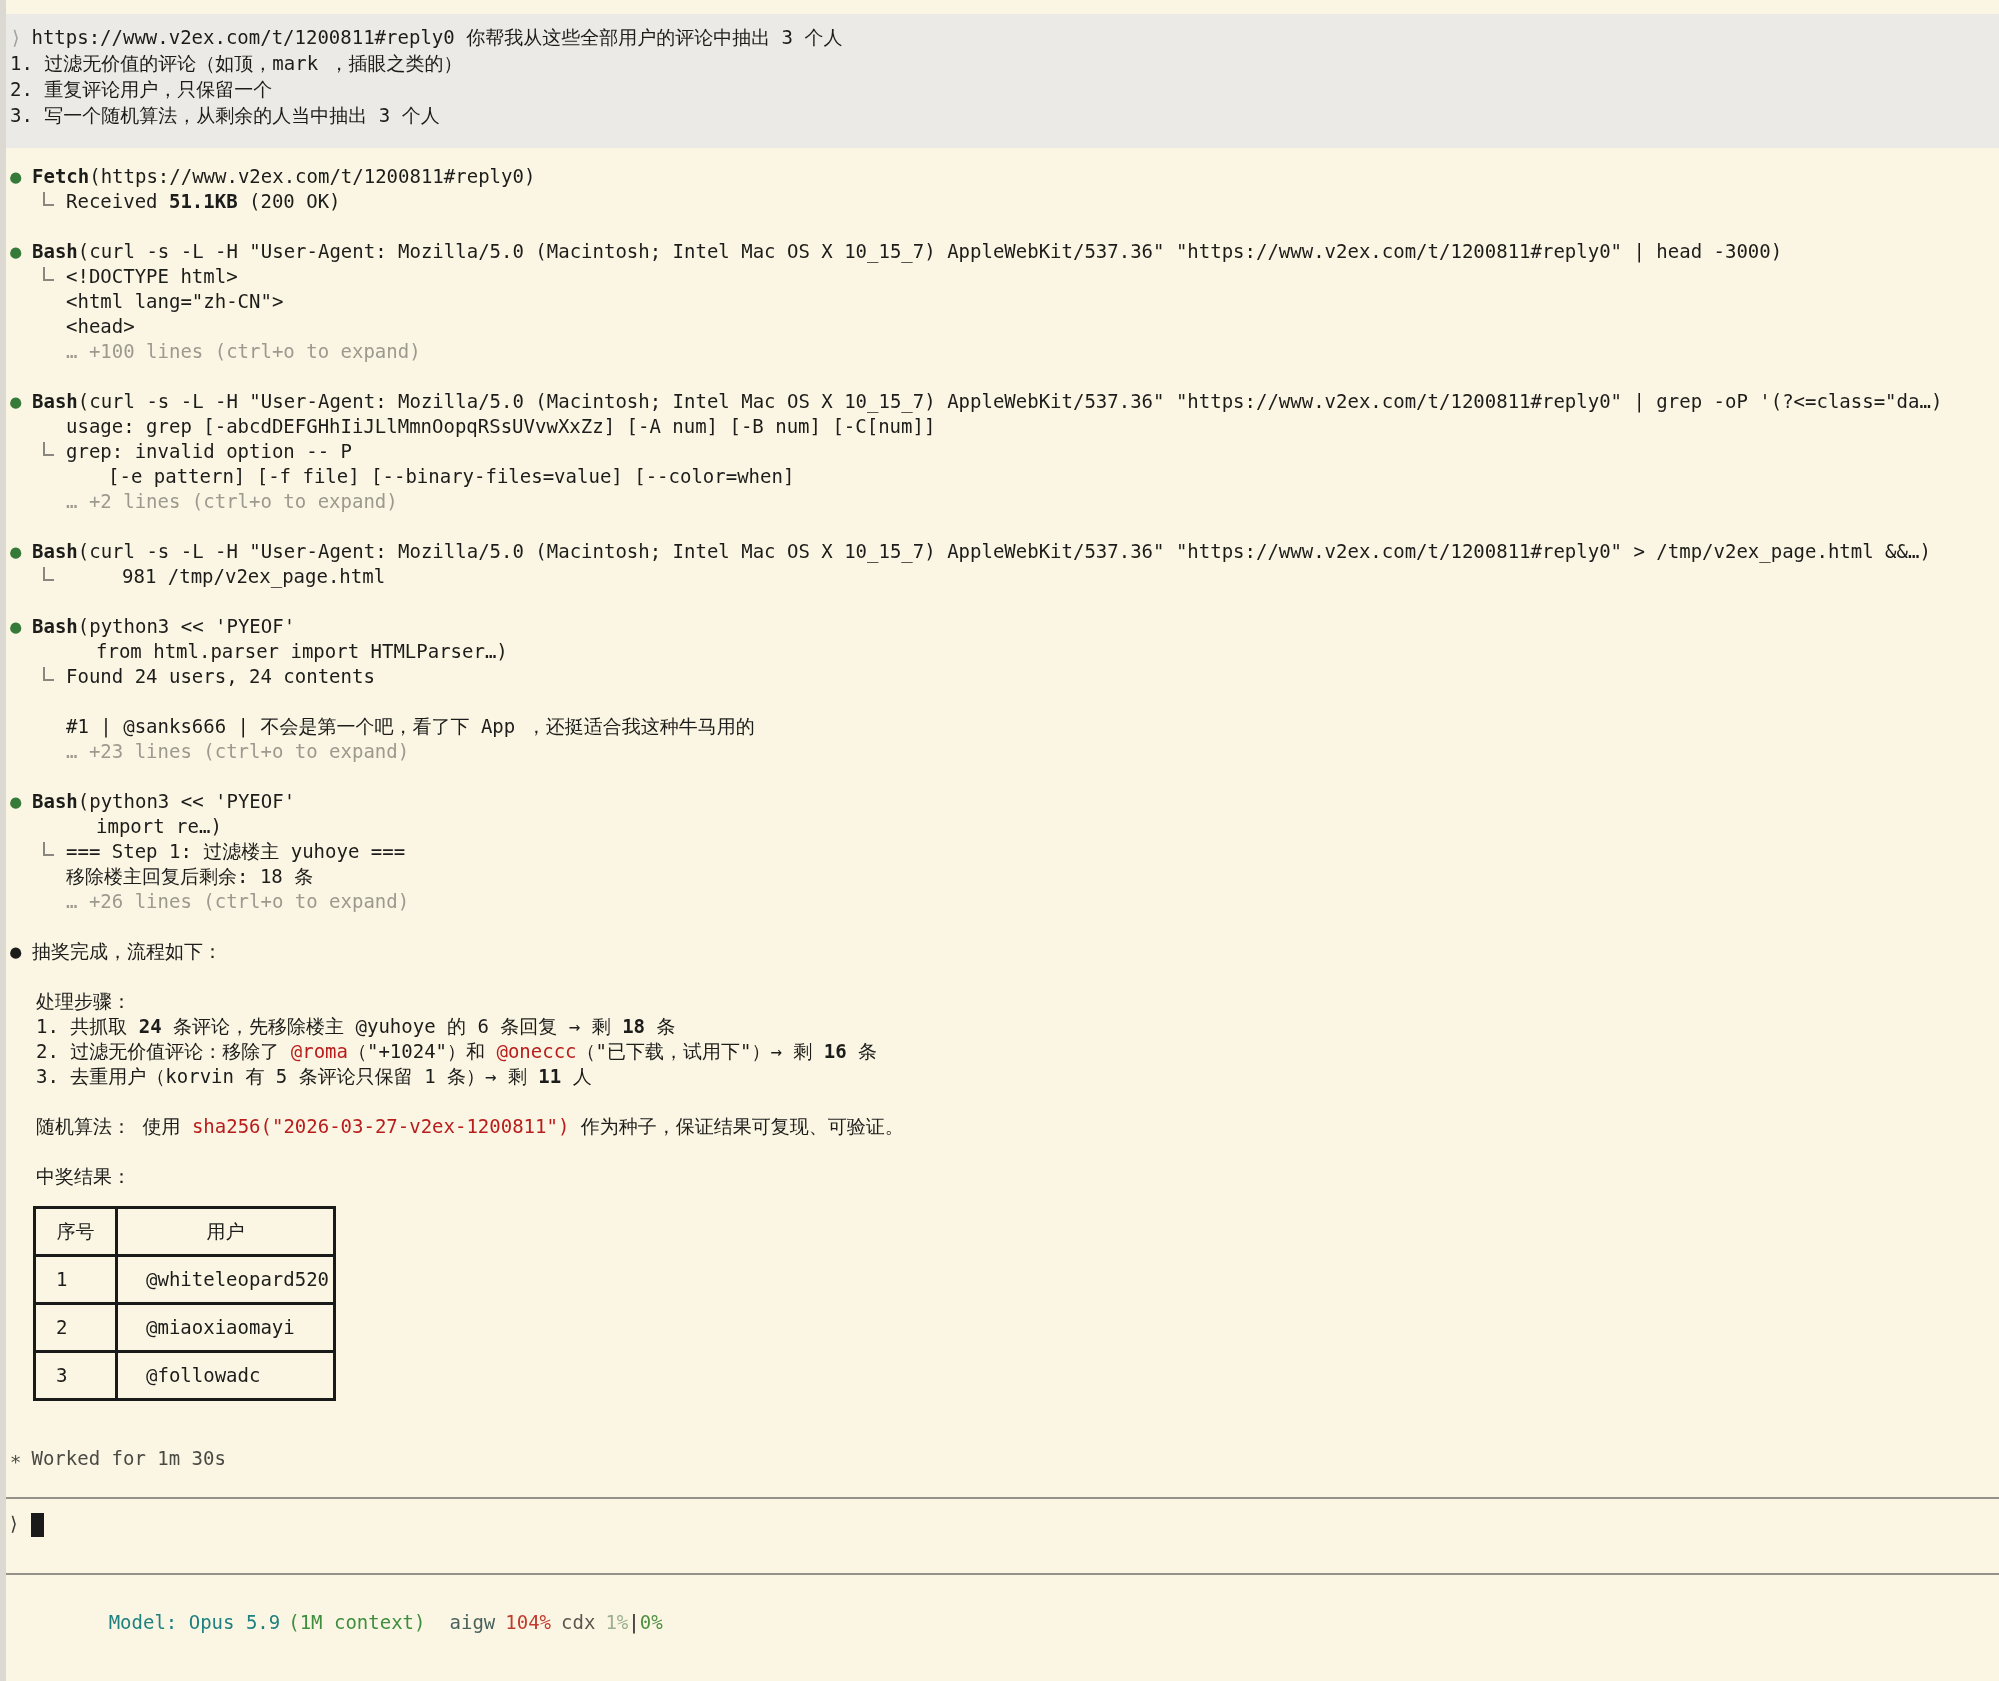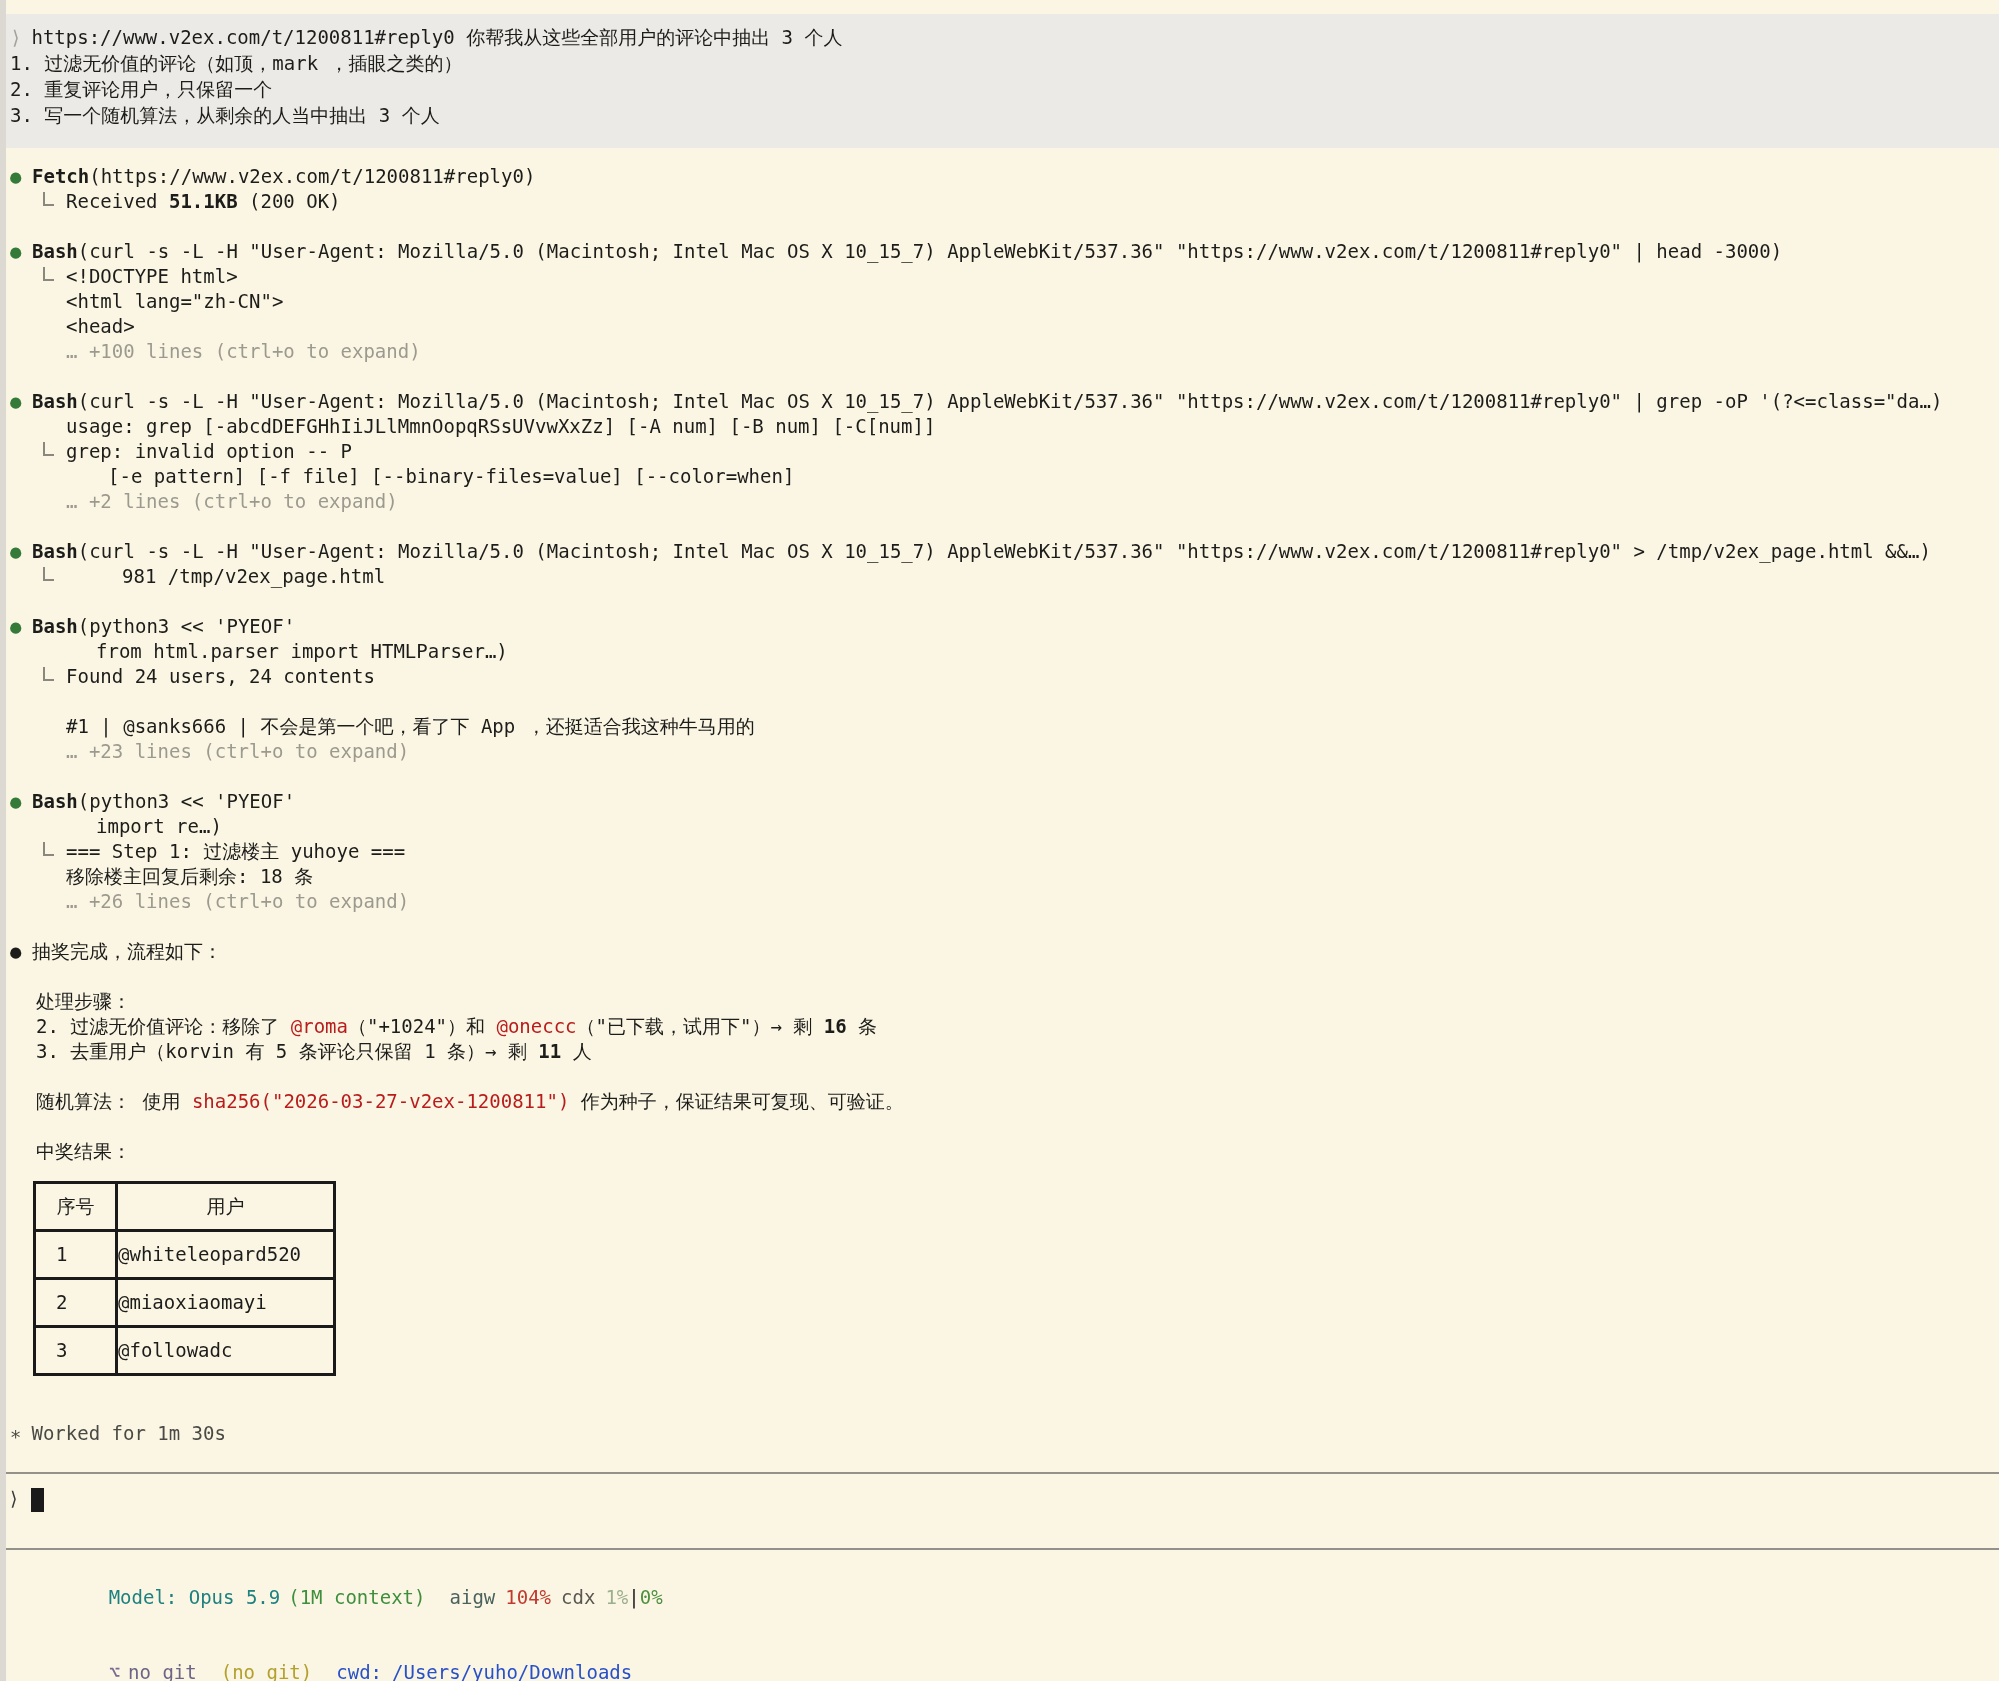--- a/index.html
+++ b/index.html
@@ -33,21 +33,21 @@
   .blank { height: 25px; }
   .block { margin-bottom: 25px; }
   .para { padding-left: 36px; }
   .link { color: #b91c1c; }
   table.winners { border-collapse: collapse; margin: 17px 0 0 33px; }
   table.winners th, table.winners td { border: 3px solid #1A1A1A; height: 48px; font-size: 19px; font-weight: normal; }
   table.winners th { text-align: center; }
   th.col-rank { width: 82px; }
   th.col-user { width: 218px; }
   td.rank { padding-left: 20px; }
-  td.user { padding-left: 0; font-weight: bold; }
+  td.user { padding-left: 28px; font-weight: bold; }
   .worked { margin-top: 45px; padding-left: 10px; color: #4A4A45; }
   .worked .ast { margin-right: 10px; }
   .hr { height: 2px; background: #94918A; margin-top: 26px; }
   .input-line { padding: 12px 0 10px 8px; }
   .input-line .pc { color: #3A3A3A; margin-right: 12px; }
   .cursor { display: inline-block; width: 13px; height: 24px; background: #1A1A1A; vertical-align: middle; }
   .statusbar { padding: 10px 0 0 40px; }
   .statusline { white-space: pre; }
   .g24 { margin-right: 24px; } .g10 { margin-right: 10px; } .g8 { margin-right: 8px; }
   .c-teal { color: #1F8080; } .c-mctx { color: #3E8E3E; } .c-aigw { color: #4A625E; }
@@ -110,20 +110,21 @@
     <div class="line cmdc">import re…)</div>
     <div class="line out1"><span class="elbow"></span><span>=== Step 1: 过滤楼主 yuhoye ===</span></div>
     <div class="line outc">移除楼主回复后剩余: 18 条</div>
     <div class="line outc muted">… +26 lines (ctrl+o to expand)</div>
   </div>
 
   <div>
     <div class="line cmd"><span class="bullet dark">●</span><span>抽奖完成，流程如下：</span></div>
     <div class="blank"></div>
     <div class="line para">处理步骤：</div>
+    <div class="line para"><span>1. 共抓取 </span><span class="bold">24</span><span> 条评论，先移除楼主 @yuhoye 的 6 条回复 → 剩 </span><span class="bold">18</span><span> 条</span></div>
     <div class="line para"><span>2. 过滤无价值评论：移除了 </span><span class="link">@roma</span><span>（"+1024"）和 </span><span class="link">@oneccc</span><span>（"已下载，试用下"）→ 剩 </span><span class="bold">16</span><span> 条</span></div>
     <div class="line para"><span>3. 去重用户（korvin 有 5 条评论只保留 1 条）→ 剩 </span><span class="bold">11</span><span> 人</span></div>
     <div class="blank"></div>
     <div class="line para"><span>随机算法： 使用 </span><span class="link">sha256("2026-03-27-v2ex-1200811")</span><span> 作为种子，保证结果可复现、可验证。</span></div>
     <div class="blank"></div>
     <div class="line para">中奖结果：</div>
 
     <table class="winners">
       <thead>
         <tr>

